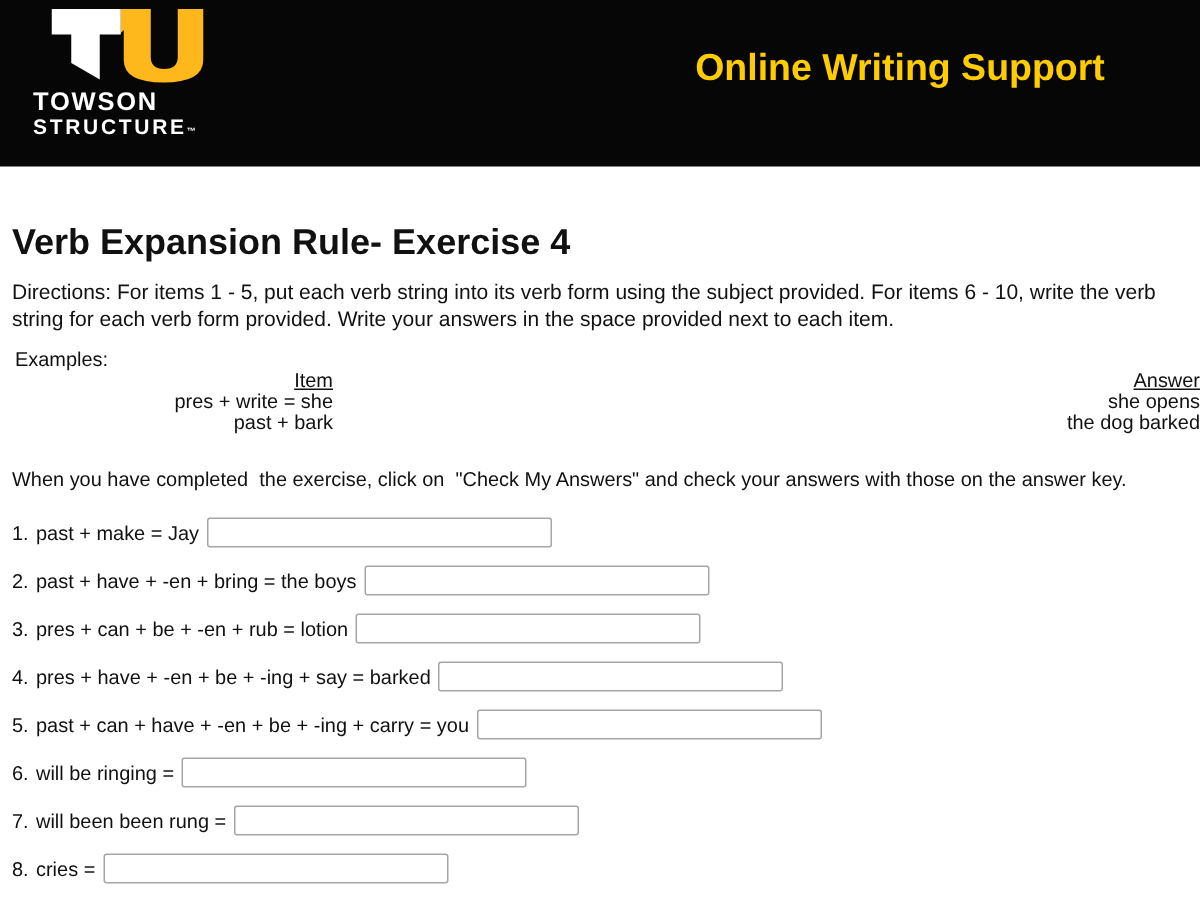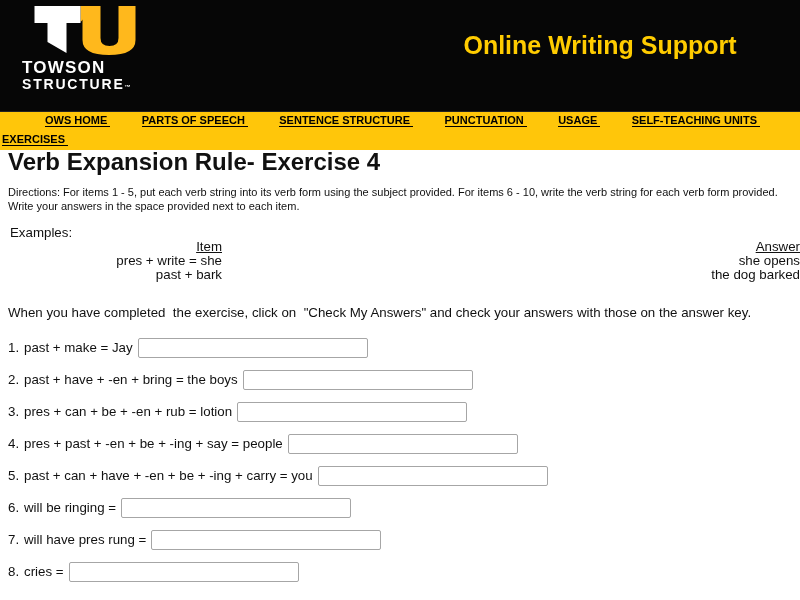--- a/index.html
+++ b/index.html
@@ -28,21 +28,21 @@
   .nav{position:absolute;top:111px;left:0;width:800px;background:var(--nav_gold);
        padding:2px 0 3px 0;border-top:1px solid #222;}
   .nav-row1{display:flex;justify-content:space-between;padding:0 40px 0 45px;}
   .nav-row2{padding-left:2px;margin-top:2px;}
   .nav-link{font-size:11px;font-weight:bold;color:var(--link_black);text-decoration:none;
             border-bottom:1.5px solid #000;padding-right:3px;white-space:nowrap;cursor:pointer;}
 
   
   .content{position:absolute;top:138px;left:0;width:800px;}
   .page-title{font-size:24px;font-weight:bold;margin:10px 0 0 8px;color:#111;}
-  .directions{font-size:11px;line-height:1.3;margin:9px 0 0 8px;width:788px;}
+  .directions{font-size:14px;line-height:1.3;margin:9px 0 0 8px;width:788px;}
   .examples-label{font-size:13.3px;margin:11px 0 0 10px;}
   .examples-grid{display:grid;grid-template-columns:160px auto;margin-left:62px;
                  font-size:13.3px;line-height:14px;text-align:right;}
   .col-header{text-decoration:underline;}
   .instruction{font-size:13.3px;margin:23px 0 0 8px;white-space:pre-wrap;}
 
   .items{margin-top:12px;}
   .item-row{display:flex;align-items:center;height:32px;padding-left:8px;font-size:13.3px;}
   .item-num{width:16px;flex:0 0 16px;}
   .item-label{white-space:pre;text-align:center;}
@@ -63,31 +63,20 @@
         <polygon points="0,2 46,2 46,19 32,19 32,49 13,38 13,19 0,19" fill="#ffffff"></polygon>
 
         <path d="M48 13 L57 2 L66 2 L66 34 Q66 42 75 42 Q84 42 84 34 L84 2 L101 2 L101 36 Q101 51 74.5 51 Q48 51 48 36 Z" fill="#FFB81C"></path>
       </svg>
       <div class="logo-towson">TOWSON</div>
       <div class="logo-univ"><span>STRUCTURE</span><span class="logo-tm">™</span></div>
     </div>
     <div class="ows-title">Online Writing Support</div>
   </div>
 
-  <div class="nav">
-    <div class="nav-row1" id="nav-row1">
-        <a class="nav-link">OWS HOME</a>
-        <a class="nav-link">PARTS OF SPEECH</a>
-        <a class="nav-link">SENTENCE STRUCTURE</a>
-        <a class="nav-link">PUNCTUATION</a>
-        <a class="nav-link">USAGE</a>
-        <a class="nav-link">SELF-TEACHING UNITS</a>
-      </div>
-    <div class="nav-row2" id="nav-row2"><a class="nav-link">EXERCISES</a></div>
-  </div>
 
   <div class="content">
     <div class="page-title">Verb Expansion Rule- Exercise 4</div>
     <div class="directions">Directions: For items 1 - 5, put each verb string into its verb form using the subject provided. For items 6 - 10, write the verb string for each verb form provided. Write your answers in the space provided next to each item.</div>
 
     <div class="examples-label">Examples:</div>
     <div class="examples-grid">
       <div class="col-header">Item</div>
       <div class="col-header">Answer</div>
 
@@ -110,36 +99,36 @@
           <span class="item-label">past + have + -en + bring = the boys</span>
           <input type="text" value="" style="">
         </div>
         <div class="item-row">
           <span class="item-num">3.</span>
           <span class="item-label">pres + can + be + -en + rub = lotion</span>
           <input type="text" value="" style="">
         </div>
         <div class="item-row">
           <span class="item-num">4.</span>
-          <span class="item-label">pres + past + -en + be + -ing + say = people</span>
+          <span class="item-label">pres + have + -en + be + -ing + say = barked</span>
           <input type="text" value="" style="">
         </div>
         <div class="item-row">
           <span class="item-num">5.</span>
           <span class="item-label">past + can + have + -en + be + -ing + carry = you</span>
           <input type="text" value="" style="">
         </div>
         <div class="item-row">
           <span class="item-num">6.</span>
           <span class="item-label">will be ringing =</span>
           <input type="text" value="" style="">
         </div>
         <div class="item-row">
           <span class="item-num">7.</span>
-          <span class="item-label">will have pres rung =</span>
+          <span class="item-label">will been been rung =</span>
           <input type="text" value="" style="">
         </div>
         <div class="item-row">
           <span class="item-num">8.</span>
           <span class="item-label">cries =</span>
           <input type="text" value="" style="">
         </div>
         <div class="item-row"></div>
       </div>
   </div>

